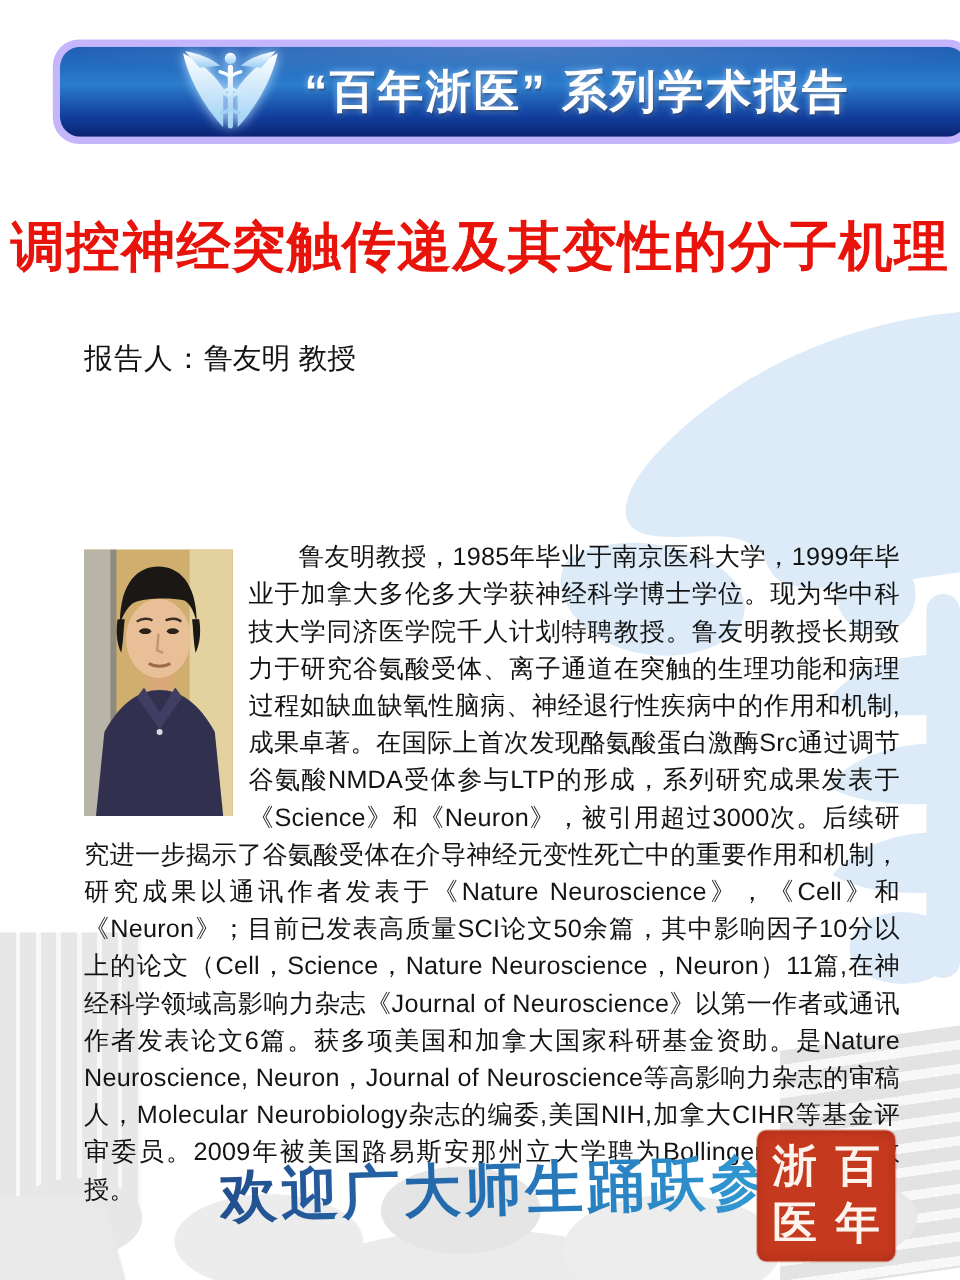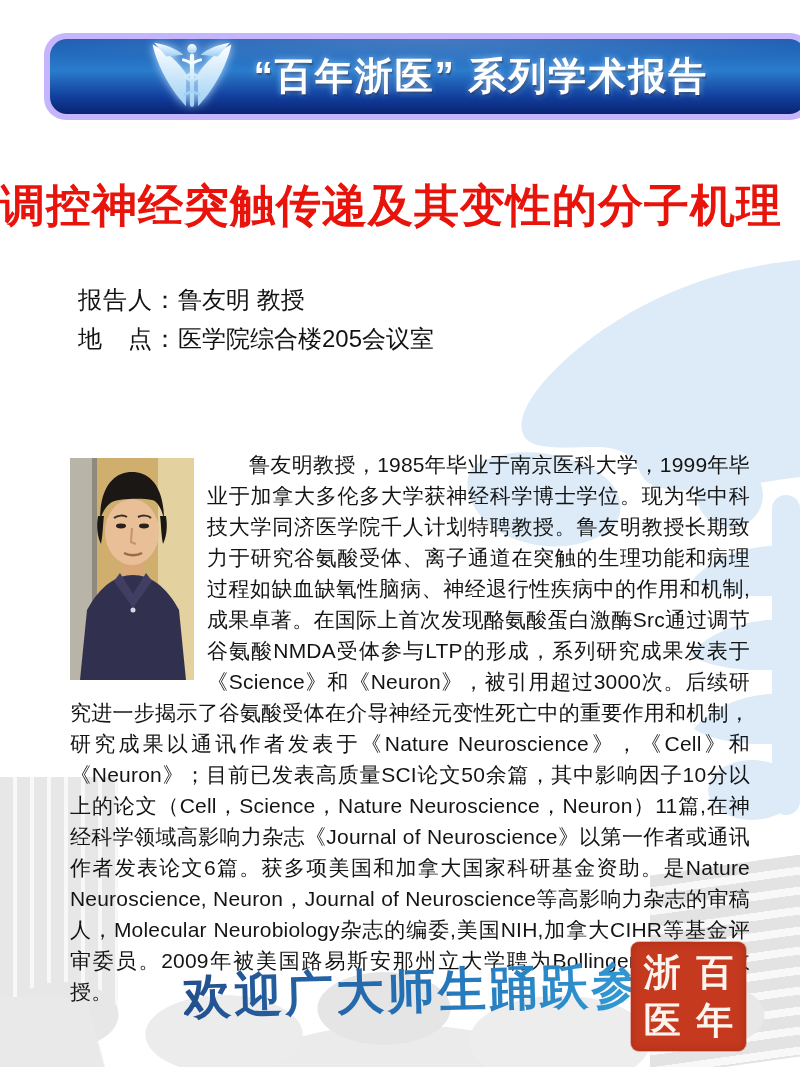--- a/index.html
+++ b/index.html
@@ -51,29 +51,29 @@
   }
   .logo-caduceus { filter:drop-shadow(0 0 5px rgba(190,225,255,.95)); flex:0 0 auto; }
   .series-title {
     color:#ffffff; font-size:38px; font-weight:bold; letter-spacing:2px;
     text-shadow:0 0 6px rgba(160,210,255,.8), 1px 2px 2px rgba(0,0,30,.55);
     white-space:nowrap;
   }
 
   
   .lecture-title {
-    position:absolute; left:0; top:176px; width:100%; 
+    position:absolute; left:0; top:176px; width:100%; text-align:center;
     font-family:"Liberation Serif","DejaVu Serif",serif;
     font-size:45px; font-weight:900; color:#e8140b; letter-spacing:1px; z-index:2;
     white-space:nowrap;
   }
 
   
   .info-block { position:absolute; left:70px; top:280px; z-index:2; }
-  .info-row { font-size:24px; line-height:39px; color:#121212; white-space:nowrap;margin-left:8px; }
+  .info-row { font-size:24px; line-height:39px; color:#121212; white-space:nowrap; }
   .info-row .lbl { letter-spacing:1px; }
 
   
   .bio { position:absolute; left:70px; top:449px; width:680px; z-index:2; }
   .bio p {
     font-size:21px; line-height:31px; color:#141414; text-align:justify;
     text-indent:2em; letter-spacing:0.2px;
   }
   .speaker-photo {
     float:left; width:124px; height:222px; margin:9px 13px 4px 0;
@@ -157,23 +157,20 @@
       <div class="series-title">“百年浙医” 系列学术报告</div>
     </div>
   </div>
 
   <div class="lecture-title">调控神经突触传递及其变性的分子机理</div>
 
   <div class="info-block">
     <div class="info-row">
       <span class="lbl">报告人：</span><span class="val">鲁友明 教授</span>
     </div>
-    <div class="info-row">
-      <span class="lbl">地　点：</span><span class="val">医学院综合楼205会议室</span>
-    </div>
   </div>
 
   <div class="bio">
     <svg class="speaker-photo" viewBox="0 0 124 222" aria-hidden="true">
       <rect x="0" y="0" width="124" height="222" fill="#cfae6e"></rect>
       <rect x="88" y="0" width="36" height="222" fill="#e3d2a0"></rect>
       <rect x="0" y="0" width="26" height="222" fill="#b9b4a8"></rect>
       <rect x="22" y="0" width="5" height="222" fill="#8f8a7e"></rect>
       <rect x="52" y="96" width="22" height="24" fill="#d9a878"></rect>
       <path d="M10,222 L17,152 C30,128 46,117 63,117 C80,117 96,128 109,152 L116,222 Z" fill="#32304f"></path>

